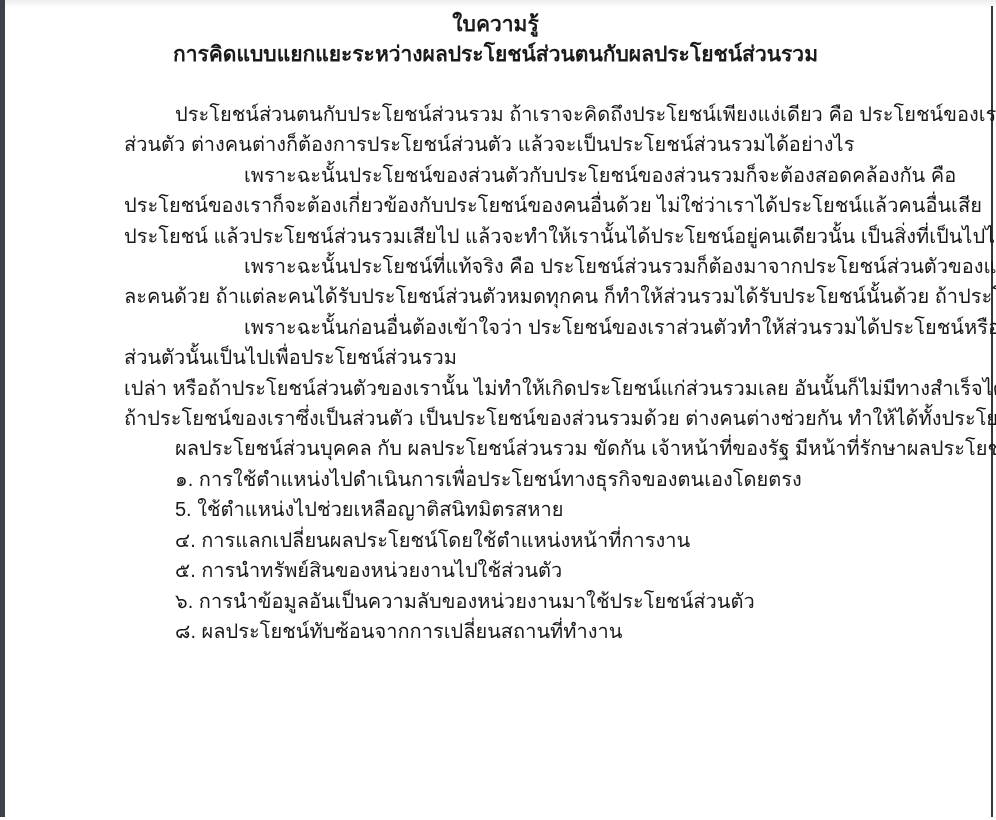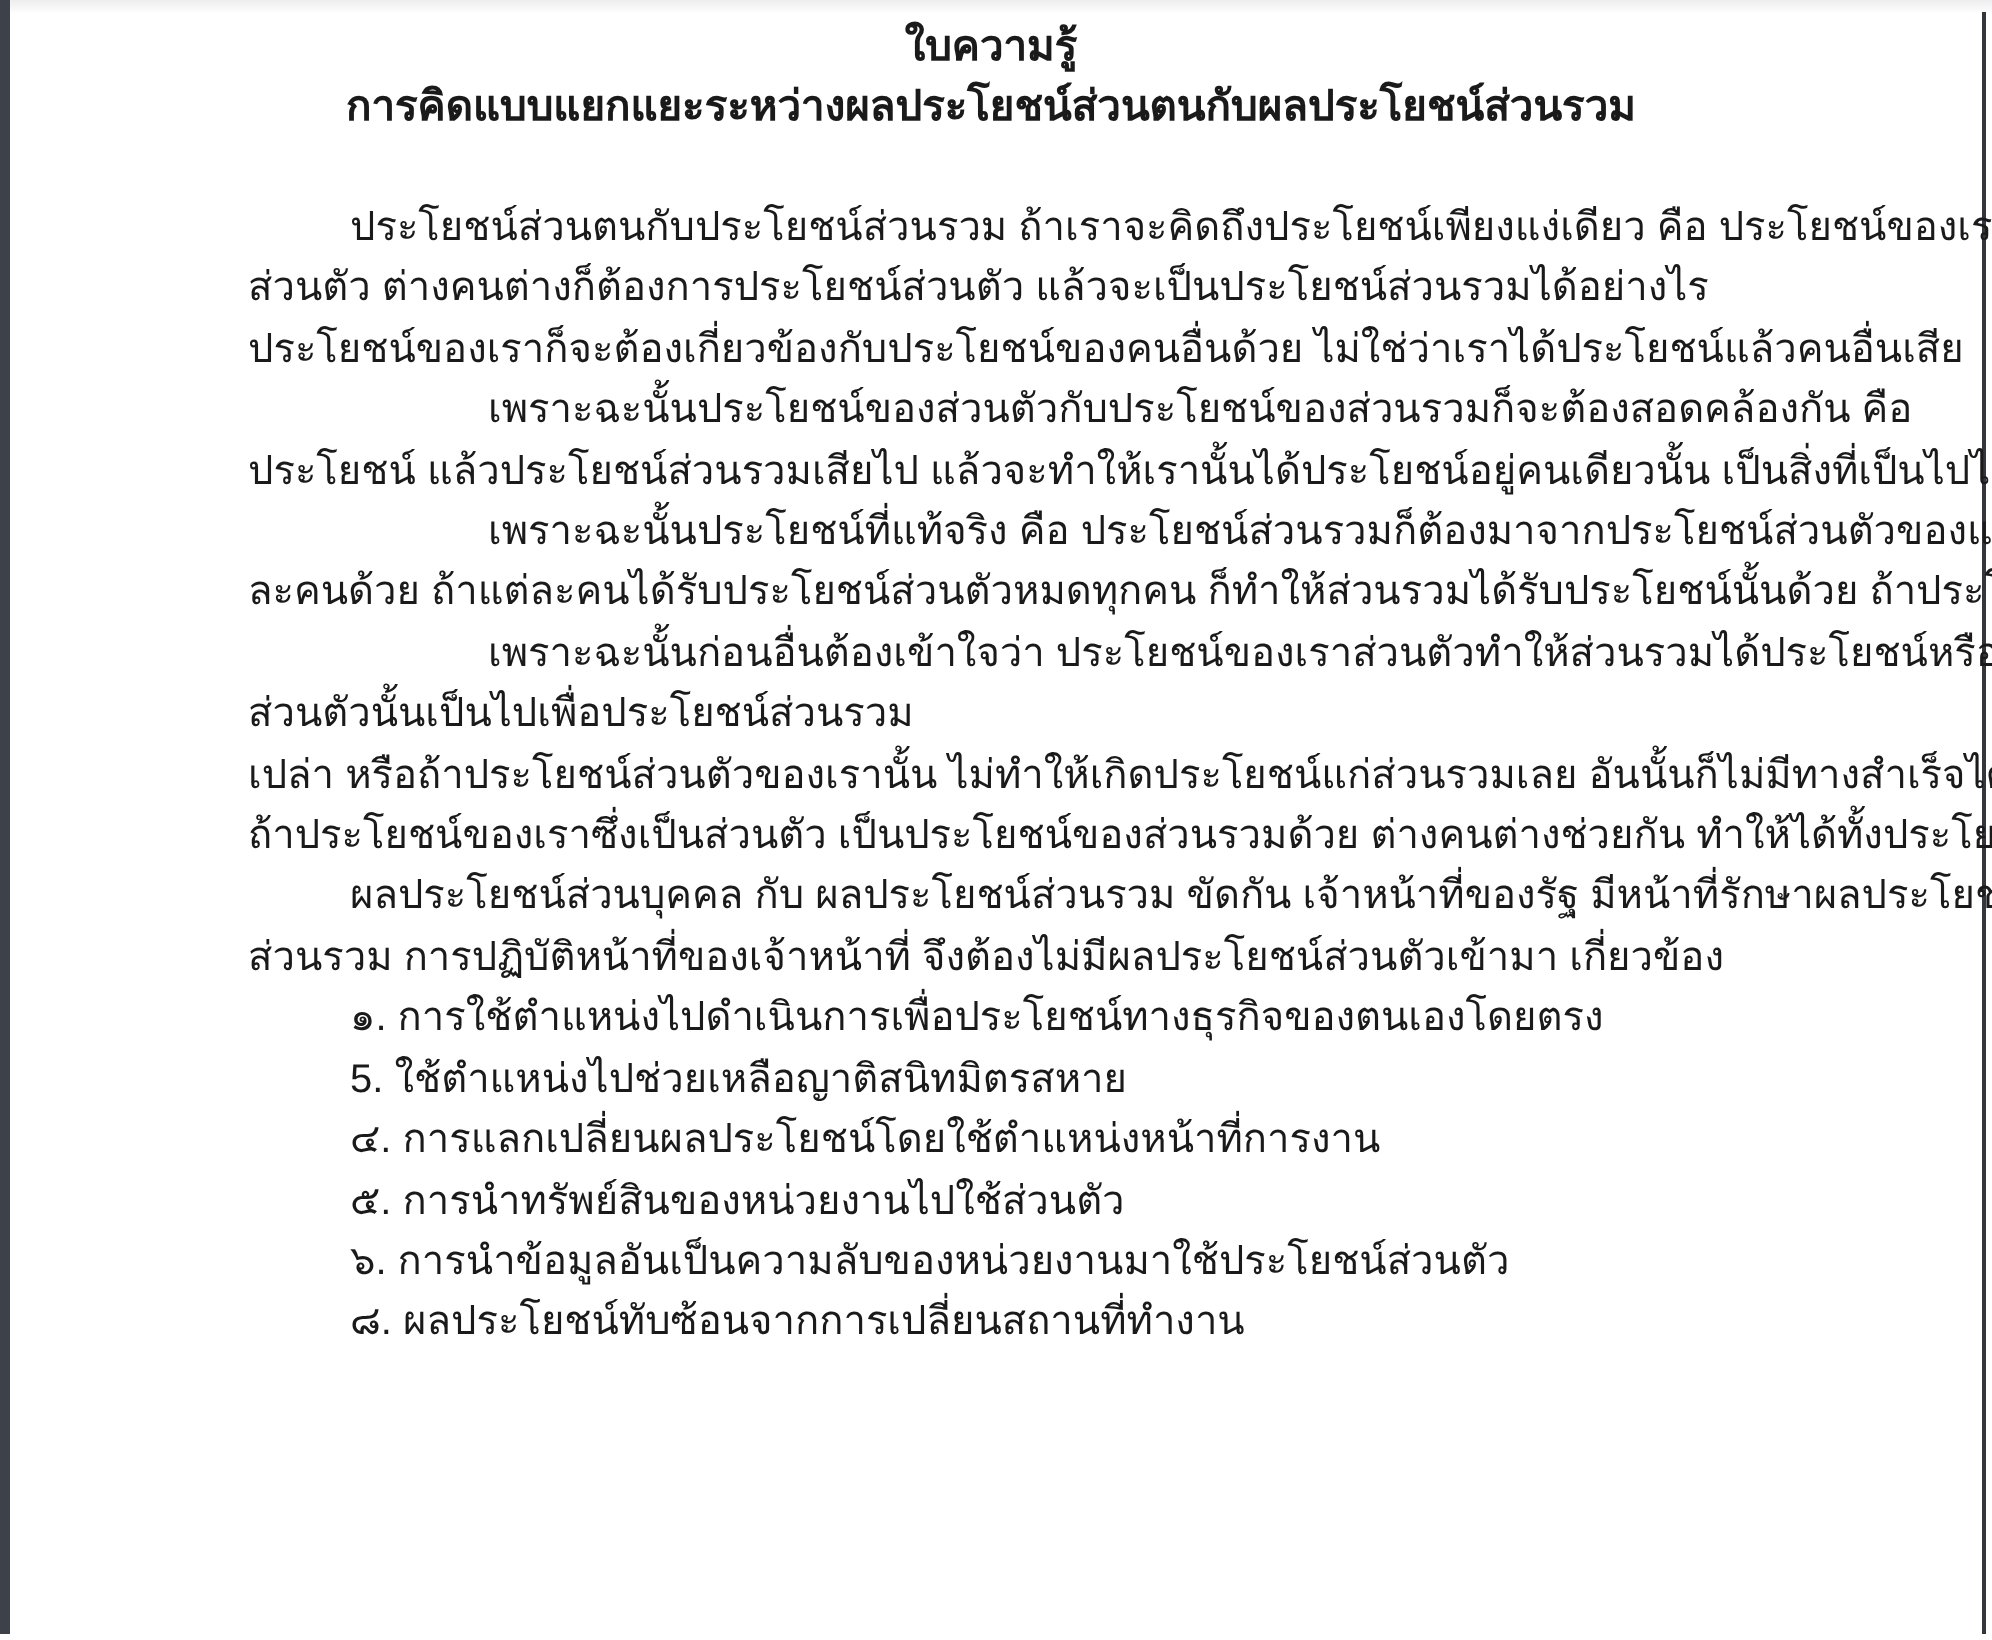--- a/index.html
+++ b/index.html
@@ -69,31 +69,30 @@
 
   <div class="header">
     <div class="doc-title">ใบความรู้</div>
     <div class="doc-subtitle">การคิดแบบแยกแยะระหว่างผลประโยชน์ส่วนตนกับผลประโยชน์ส่วนรวม</div>
   </div>
 
   <div class="text-block">
     <div class="body">
         <div class="line indent-small">ประโยชน์ส่วนตนกับประโยชน์ส่วนรวม ถ้าเราจะคิดถึงประโยชน์เพียงแง่เดียว คือ ประโยชน์ของเรา</div>
         <div class="line">ส่วนตัว ต่างคนต่างก็ต้องการประโยชน์ส่วนตัว แล้วจะเป็นประโยชน์ส่วนรวมได้อย่างไร</div>
+        <div class="line indent-large">เพราะฉะนั้นประโยชน์ของส่วนตัวกับประโยชน์ของส่วนรวมก็จะต้องสอดคล้องกัน คือ</div>
         <div class="line">ประโยชน์ของเราก็จะต้องเกี่ยวข้องกับประโยชน์ของคนอื่นด้วย ไม่ใช่ว่าเราได้ประโยชน์แล้วคนอื่นเสีย</div>
-        <div class="line indent-large">เพราะฉะนั้นประโยชน์ของส่วนตัวกับประโยชน์ของส่วนรวมก็จะต้องสอดคล้องกัน คือ</div>
         <div class="line">ประโยชน์ แล้วประโยชน์ส่วนรวมเสียไป แล้วจะทำให้เรานั้นได้ประโยชน์อยู่คนเดียวนั้น เป็นสิ่งที่เป็นไปไม่ได้</div>
         <div class="line indent-large">เพราะฉะนั้นประโยชน์ที่แท้จริง คือ ประโยชน์ส่วนรวมก็ต้องมาจากประโยชน์ส่วนตัวของแต่</div>
         <div class="line">ละคนด้วย ถ้าแต่ละคนได้รับประโยชน์ส่วนตัวหมดทุกคน ก็ทำให้ส่วนรวมได้รับประโยชน์นั้นด้วย ถ้าประโยชน์</div>
         <div class="line indent-large">เพราะฉะนั้นก่อนอื่นต้องเข้าใจว่า ประโยชน์ของเราส่วนตัวทำให้ส่วนรวมได้ประโยชน์หรือ</div>
         <div class="line">ส่วนตัวนั้นเป็นไปเพื่อประโยชน์ส่วนรวม</div>
         <div class="line">เปล่า หรือถ้าประโยชน์ส่วนตัวของเรานั้น ไม่ทำให้เกิดประโยชน์แก่ส่วนรวมเลย อันนั้นก็ไม่มีทางสำเร็จได้ แต่</div>
         <div class="line">ถ้าประโยชน์ของเราซึ่งเป็นส่วนตัว เป็นประโยชน์ของส่วนรวมด้วย ต่างคนต่างช่วยกัน ทำให้ได้ทั้งประโยชน์</div>
         <div class="line indent-small">ผลประโยชน์ส่วนบุคคล กับ ผลประโยชน์ส่วนรวม ขัดกัน เจ้าหน้าที่ของรัฐ มีหน้าที่รักษาผลประโยชน์</div>
-        <div class="line">ส่วนรวม การปฏิบัติหน้าที่ของเจ้าหน้าที่ จึงต้องไม่มีผลประโยชน์ส่วนตัวเข้ามา เกี่ยวข้อง</div>
       </div>
     <div class="list">
         <div class="line indent-small">๑. การใช้ตำแหน่งไปดำเนินการเพื่อประโยชน์ทางธุรกิจของตนเองโดยตรง</div>
         <div class="line indent-small">5. ใช้ตำแหน่งไปช่วยเหลือญาติสนิทมิตรสหาย</div>
         <div class="line indent-small">๔. การแลกเปลี่ยนผลประโยชน์โดยใช้ตำแหน่งหน้าที่การงาน</div>
         <div class="line indent-small">๕. การนำทรัพย์สินของหน่วยงานไปใช้ส่วนตัว</div>
         <div class="line indent-small">๖. การนำข้อมูลอันเป็นความลับของหน่วยงานมาใช้ประโยชน์ส่วนตัว</div>
         <div class="line indent-small">๘. ผลประโยชน์ทับซ้อนจากการเปลี่ยนสถานที่ทำงาน</div>
       </div>
   </div>

